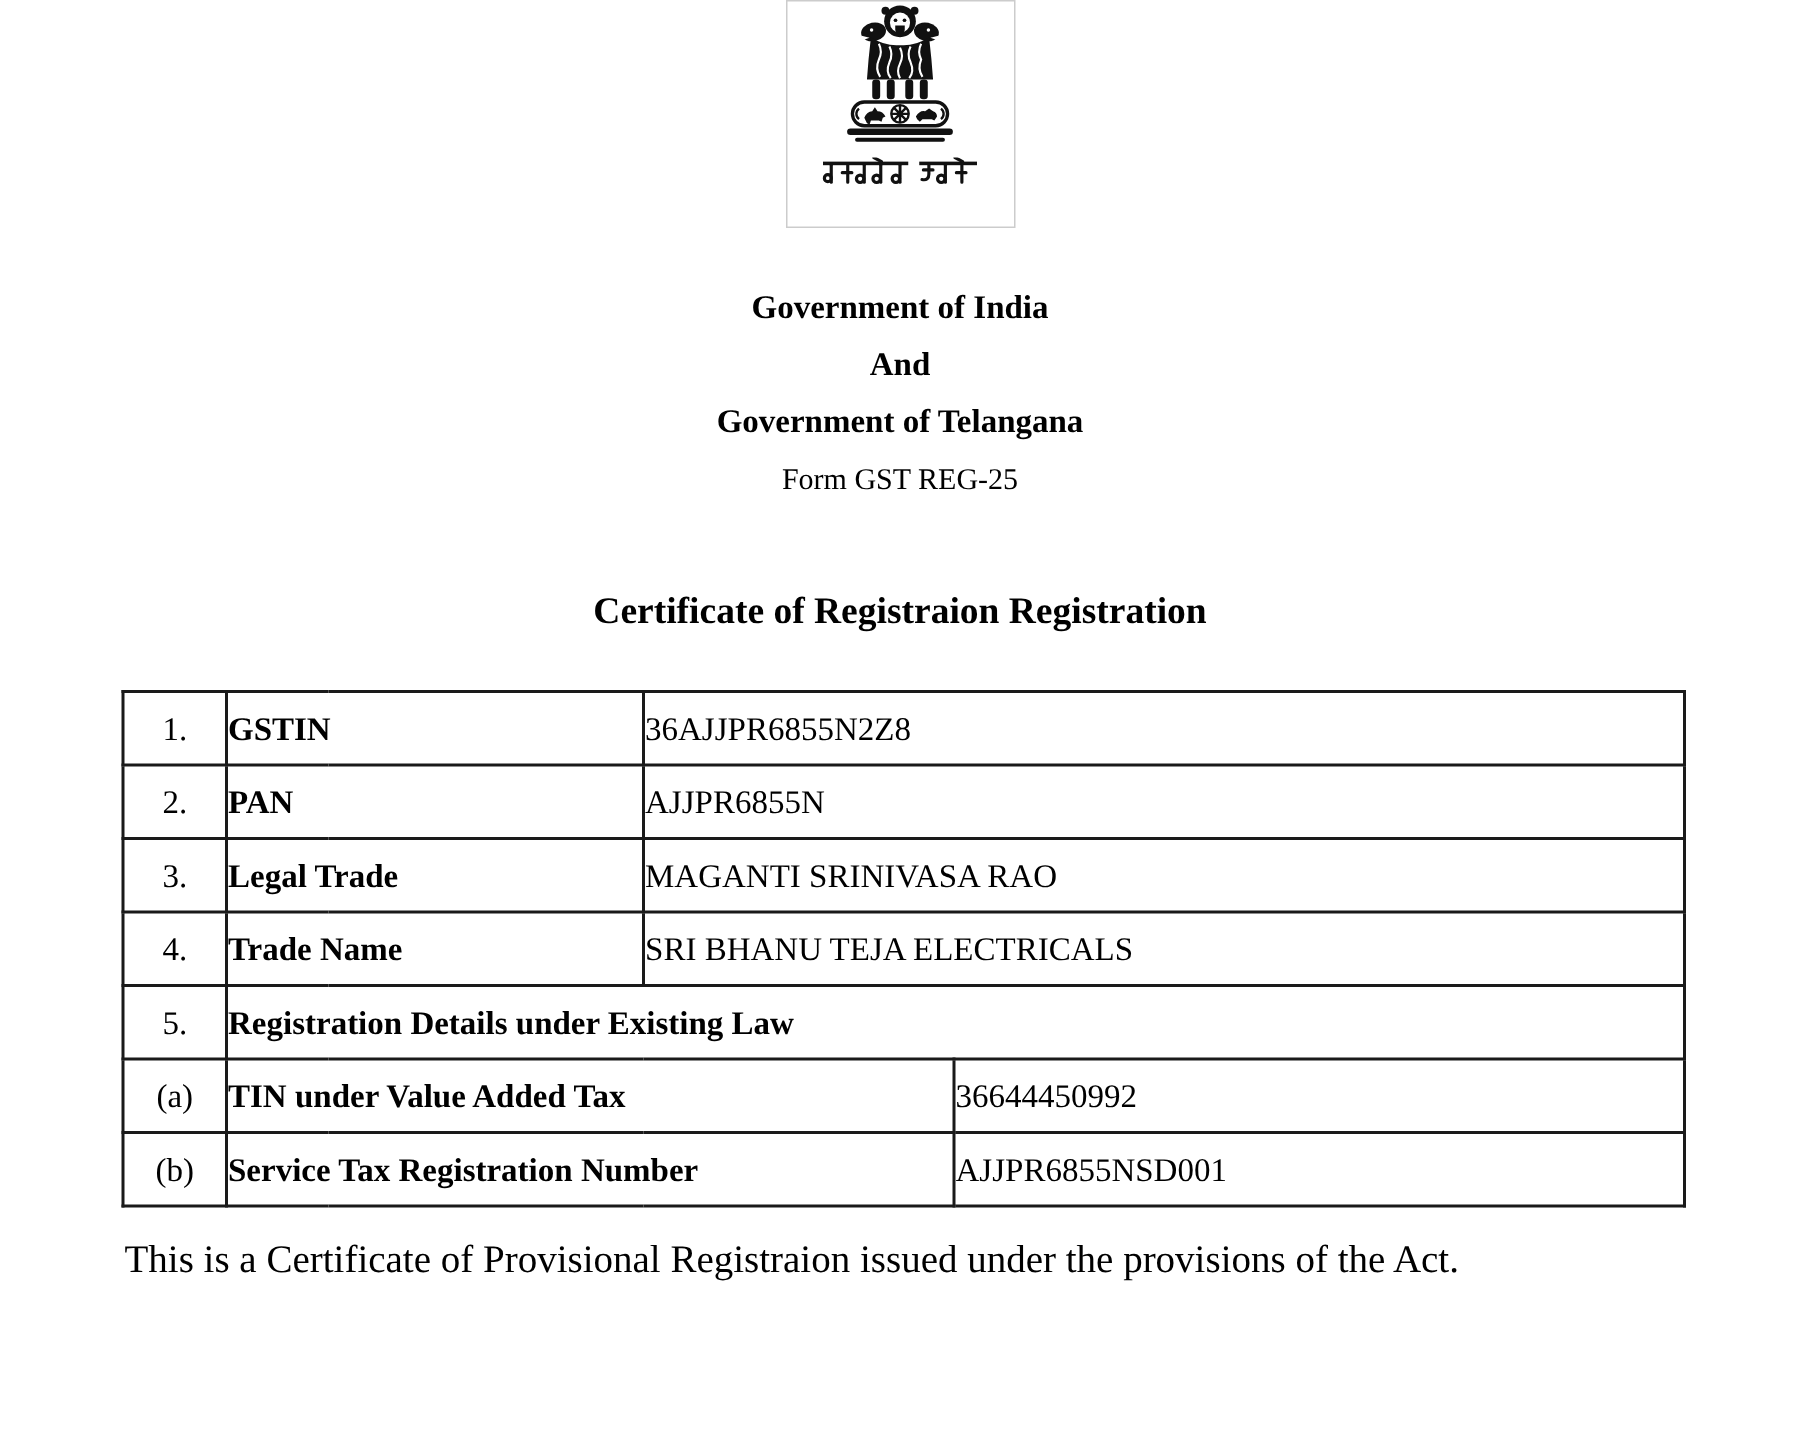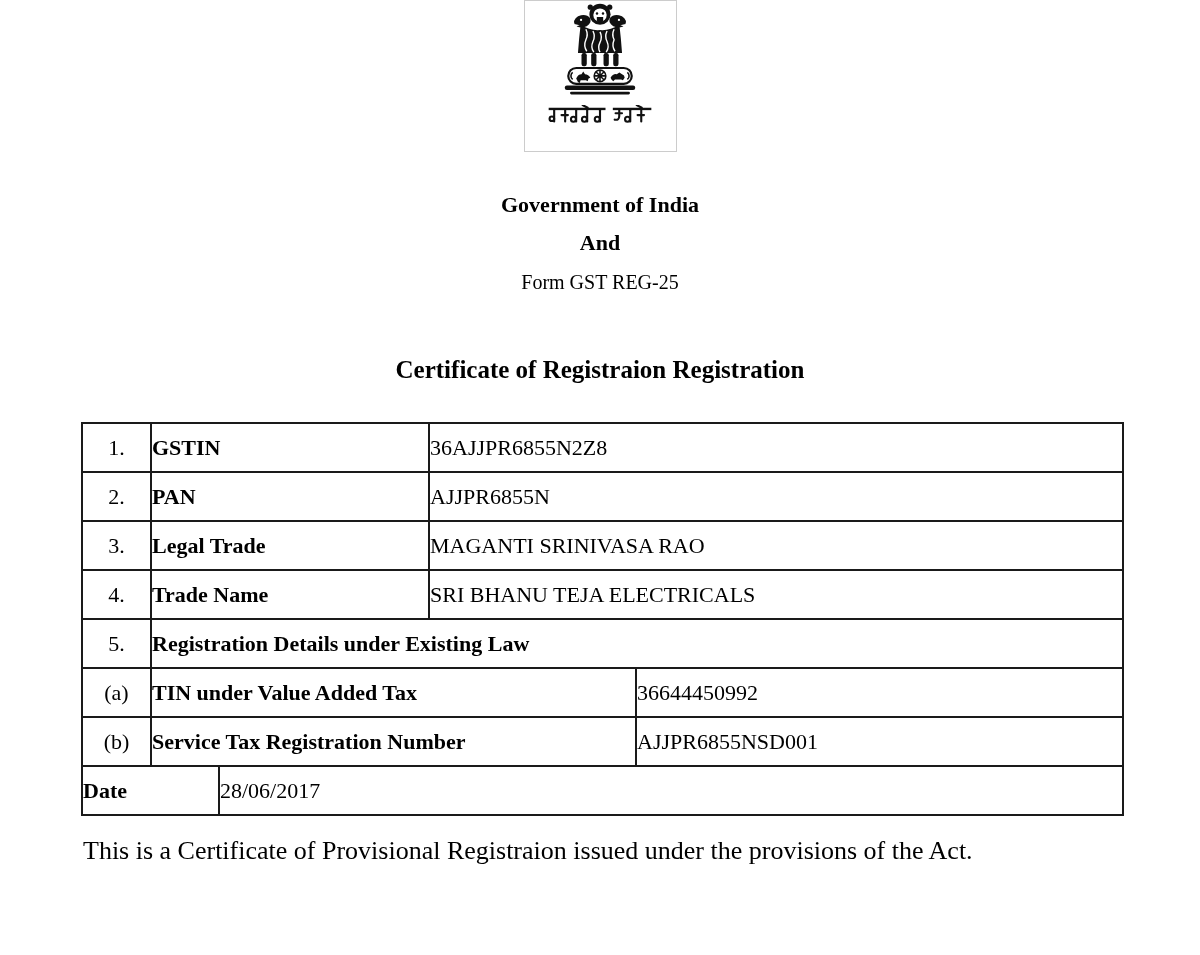--- a/index.html
+++ b/index.html
@@ -152,20 +152,21 @@
           <path d="M105 5.6 V18 M101 11 h7"></path>
           <path d="M100 0 l5.5 3"></path>
         </g>
       </svg>
     </div>
   </div>
 
   <div class="headers">
     <div class="h1">Government of India</div>
     <div class="h1">And</div>
+    <div class="h1">Government of Telangana</div>
     <div class="h2">Form GST REG-25</div>
   </div>
 
   <div class="cert-title">Certificate of Registraion Registration</div>
 
   <table class="reg-table">
     <colgroup>
       <col style="width:69px">
         <col style="width:68px">
         <col style="width:210px">
@@ -200,22 +201,18 @@
       <tr>
         <td class="sno">(a)</td>
         <td class="label" colspan="3">TIN under Value Added Tax</td>
         <td class="value">36644450992</td>
       </tr>
       <tr>
         <td class="sno">(b)</td>
         <td class="label" colspan="3">Service Tax Registration Number</td>
         <td class="value">AJJPR6855NSD001</td>
       </tr>
-      <tr>
-        <td class="label" colspan="2">Date</td>
-        <td class="value" colspan="3">28/06/2017</td>
-      </tr>
     </tbody>
   </table>
 
   <div class="footer-note">This is a Certificate of Provisional Registraion issued under the provisions of the Act.</div>
 
 </div>
 
 </body></html>

